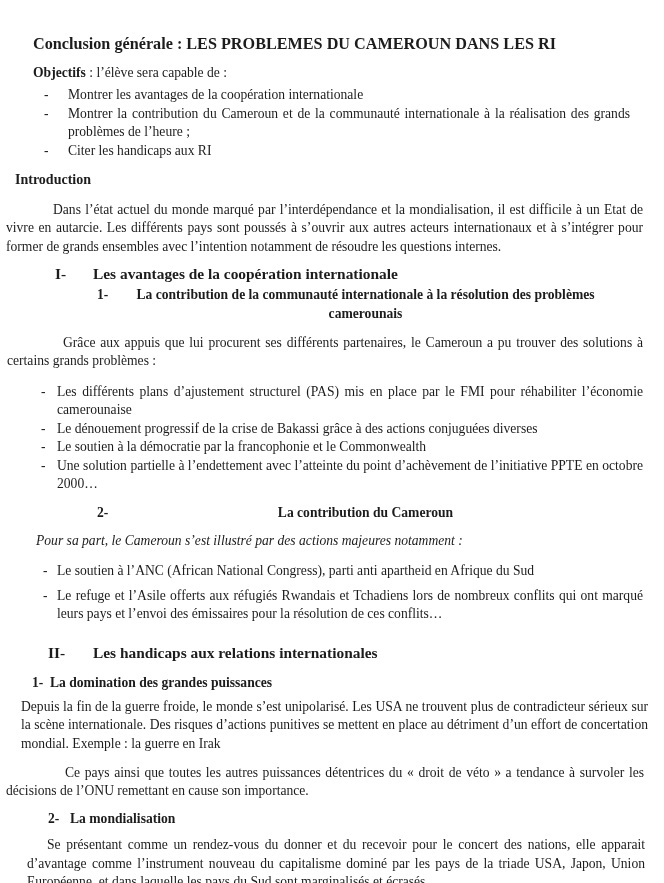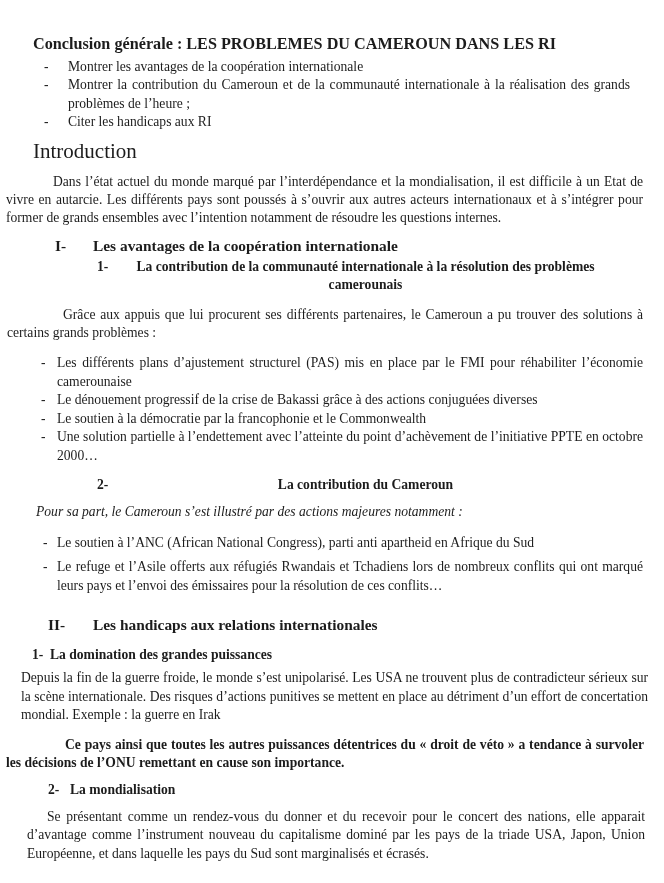--- a/index.html
+++ b/index.html
@@ -30,28 +30,28 @@
 
   .list-b{ margin-left:41px; margin-top:12px; }
   .list-b .dash{ width:16px; }
   .list-b .txt{ width:586px; }
 
   .list-c{ margin-left:43px; margin-top:12px; }
   .list-c .dash{ width:14px; }
   .list-c .txt{ width:586px; }
   .list-c .li + .li{ margin-top:6px; }
 
-  .h-intro{ font-size:21px; font-weight:normal; line-height:19px; margin:10px 0 0 33px; }
+  .h-intro{ font-size:14px; font-weight:bold; line-height:19px; margin:10px 0 0 15px; }
 
   p.body{ text-align:justify; }
   .p-intro { margin:12px 0 0 6px;  width:637px; text-indent:47px; }
   .p-grace { margin:11px 0 0 7px;  width:636px; text-indent:56px; }
   .p-pour  { margin:9px 0 8px 36px; text-align:left;font-style:italic; }
   .p-depuis{ margin:5px  0 0 21px; width:627px; }
-  .p-cepays{ margin:11px 0 0 6px;  width:638px; text-indent:59px;font-weight:bold; }
+  .p-cepays{ margin:11px 0 0 6px;  width:638px; text-indent:59px; }
   .p-se    { margin:8px 0 4px 27px; width:618px; text-indent:20px; }
 
   .h-sec{ display:flex; font-weight:bold; font-size:15.4px; line-height:19px; }
   .h-sec .num{ flex:none; }
   .h-sec1{ margin:8px 0 0 55px; }
   .h-sec1 .num{ width:38px; }
   .h-sec2{ margin:20px 0 12px 48px; }
   .h-sec2 .num{ width:45px; }
 
   .h-sub{ display:flex; font-weight:bold; }
@@ -66,20 +66,21 @@
   .sub-22{ margin:9px 0 0 48px; }
   .sub-22 .num{ width:22px; }
 </style>
 </head>
 <body>
 
 <div class="page">
 
   <h1 class="title">Conclusion générale : LES PROBLEMES DU CAMEROUN DANS LES RI</h1>
 
+  <p class="obj-line"><span class="obj-label">Objectifs</span><span> : l’élève sera capable de :</span></p>
 
   <div class="list list-a">
     <div class="li">
       <span class="dash">-</span>
       <span class="txt">Montrer les avantages de la coopération internationale</span>
     </div>
     <div class="li">
       <span class="dash">-</span>
       <span class="txt">Montrer la contribution du Cameroun et de la communauté internationale  à la réalisation des grands problèmes de l’heure ;</span>
     </div>

